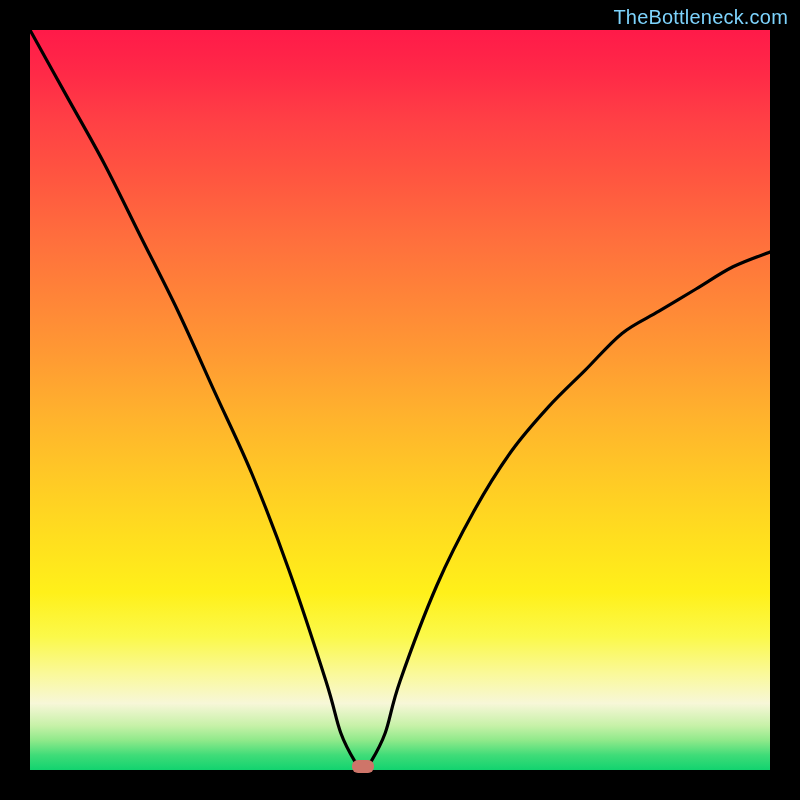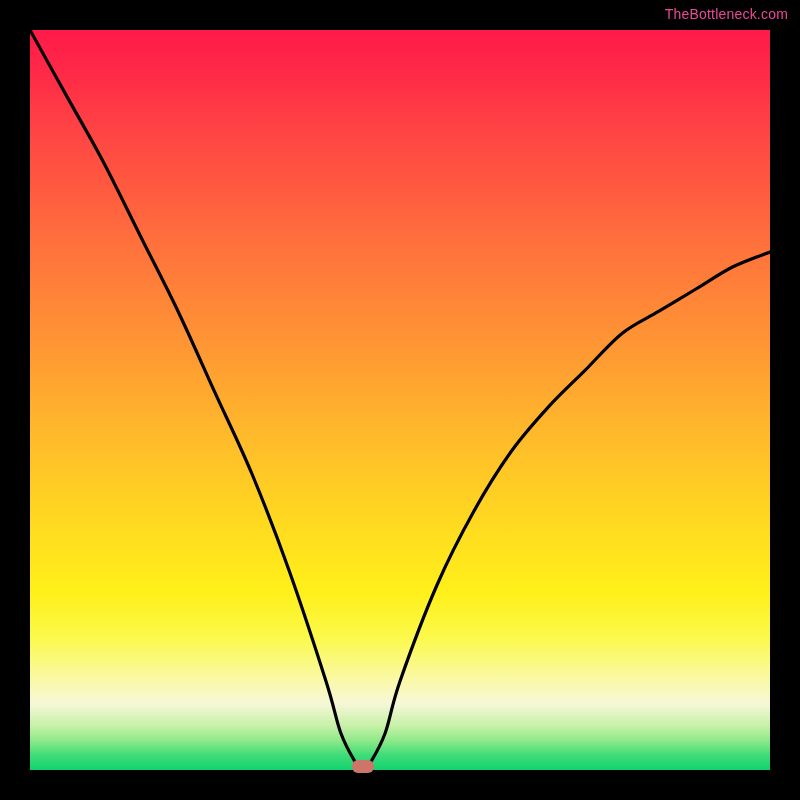--- a/index.html
+++ b/index.html
@@ -44,22 +44,22 @@
       #c7f1a8 94%,
       #8fe98a 96%,
       #3fdc78 98%,
       #12d36f 100%
     );
   }
   .watermark {
     position: absolute;
     top: 6px;
     right: 12px;
-    color: #ec4899;
-    font-size: 14px;
+    color: #7dd3fc;
+    font-size: 20px;
     font-weight: 500;
     letter-spacing: 0.2px;
     user-select: none;
   }
   .curve-svg {
     position: absolute;
     left: 30px;
     top: 30px;
     width: 740px;
     height: 740px;

